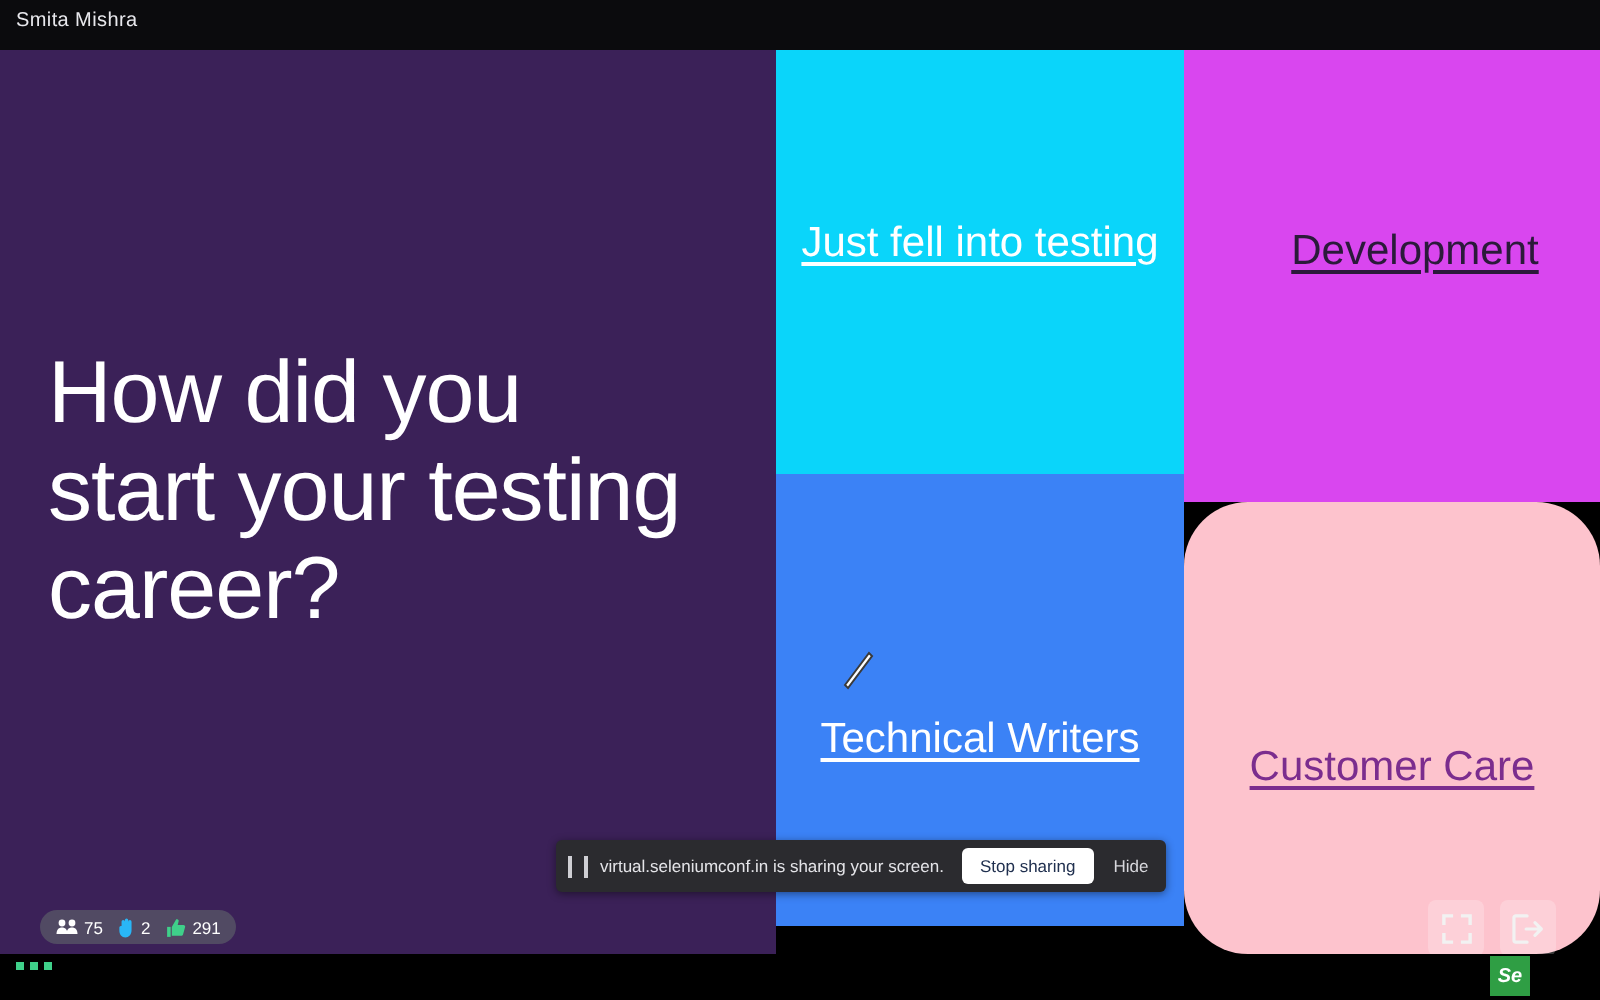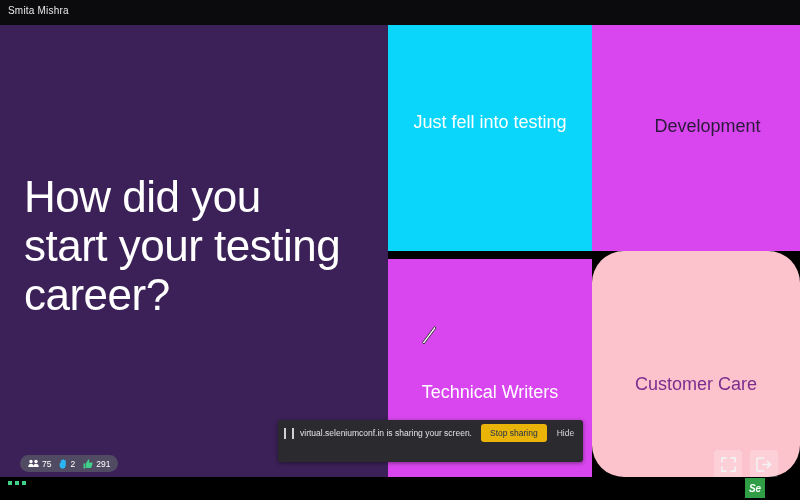--- a/index.html
+++ b/index.html
@@ -65,28 +65,29 @@
   }
 
   .quad {
     position: absolute;
     display: flex;
     align-items: center;
     justify-content: center;
     text-align: center;
   }
   .quad span {
+    text-decoration: underline;
     text-underline-offset: 3px;
-    font-size: 18px;
+    font-size: 21px;
     line-height: 1.25;
     font-weight: 400;
   }
   .q-tl { left: 388px; top: 0;   width: 204px; height: 226px; background: #0ad5fa; }
   .q-tr { left: 592px; top: 0;   width: 231px; height: 226px; background: #d946ef; }
-  .q-bl { left: 388px; top: 234px; width: 204px; height: 226px; background: #d946ef; }
+  .q-bl { left: 388px; top: 212px; width: 204px; height: 226px; background: #3b82f6; }
   .q-br { left: 592px; top: 226px; width: 208px; height: 226px; background: #fdc3cd; border-radius: 32px; }
 
   .q-tl span { color: #ffffff; }
   .q-tr span { color: #2b1a3a; }
   .q-bl span { color: #ffffff; }
   .q-br span { color: #7b2d8e; }
 
   .q-tl span { position: relative; top: -16px; }
   .q-tr span { position: relative; top: -12px; }
   .q-bl span { position: relative; top: 20px; }
@@ -104,41 +105,41 @@
 
   
   #share-bar {
     position: absolute;
     left: 278px; top: 420px;
     height: 26px;
     background: #2b2b2f;
     border-radius: 3px;
     display: flex;
     align-items: center;
-    padding: 0 6px 16px 6px;
+    padding: 0 6px 0 6px;
     box-shadow: 0 1px 4px rgba(0,0,0,.45);
   }
   #share-pause {
     width: 10px; height: 11px;
     margin-right: 6px;
     display: flex; justify-content: space-between;
   }
   #share-pause i {
     display: block;
     width: 2px; height: 11px;
     background: #cfcfd4;
   }
   #share-text {
     color: #e4e4e8;
     font-size: 8.5px;
     white-space: nowrap;
     margin-right: 9px;
   }
   #stop-sharing {
-    background: #eab308;
+    background: #ffffff;
     color: #20304f;
     font-size: 8.5px;
     border: none;
     border-radius: 3px;
     padding: 4px 9px;
     cursor: pointer;
     white-space: nowrap;
     font-family: "Liberation Sans", sans-serif;
   }
   #hide-link {

